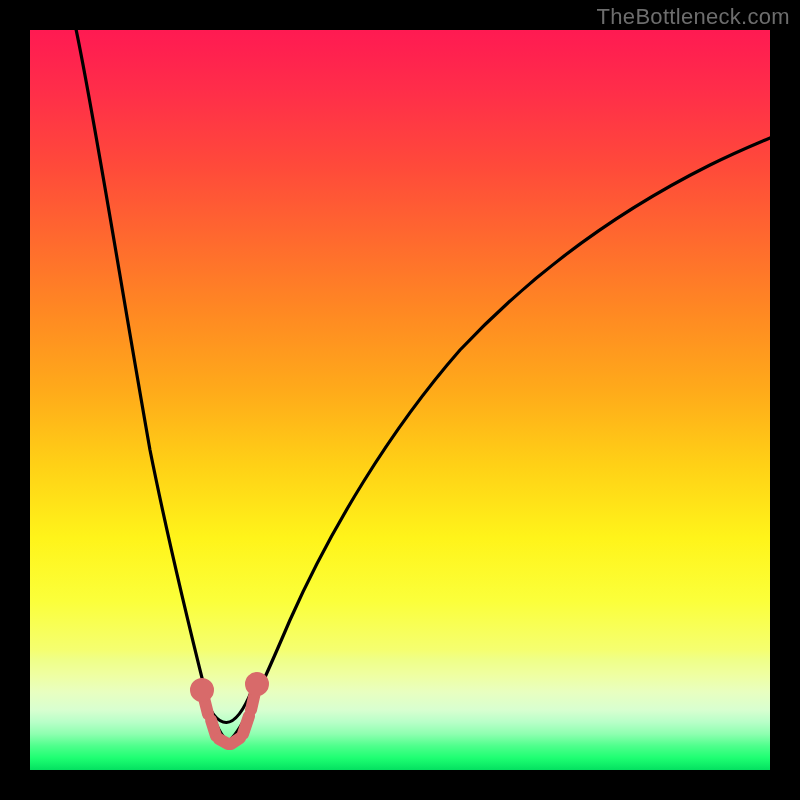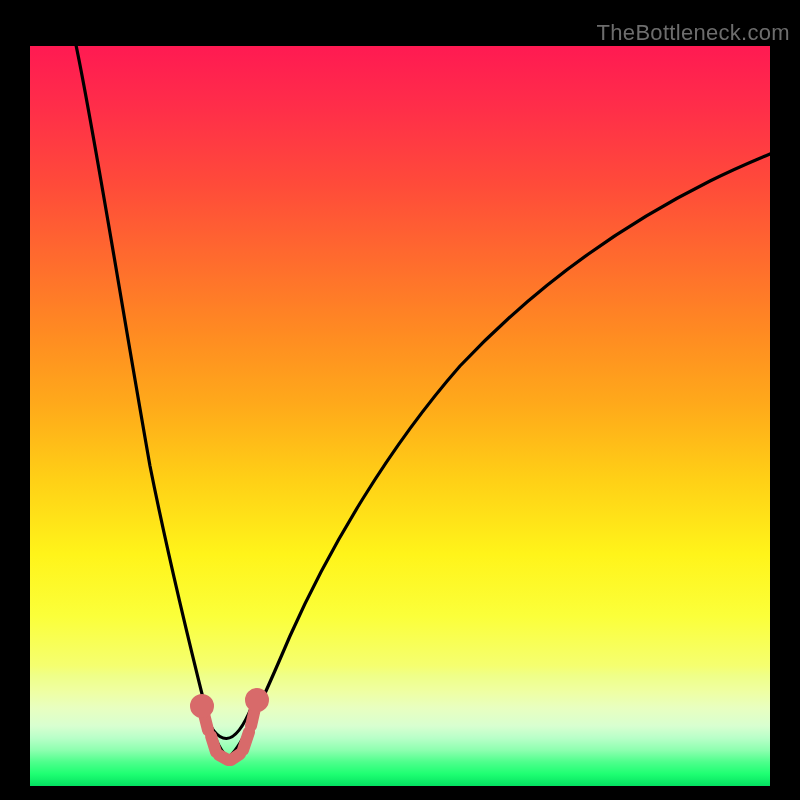--- a/index.html
+++ b/index.html
@@ -6,21 +6,21 @@
     margin: 0;
     padding: 0;
     width: 800px;
     height: 800px;
     background: #000;
     overflow: hidden;
     font-family: Arial, Helvetica, sans-serif;
   }
   .frame {
     position: absolute;
-    top: 16px;
+    top: 0;
     left: 0;
     width: 800px;
     height: 760px;
     background: #000;
     text-decoration: underline;
   }
   .plot-area {
     position: absolute;
     left: 30px;
     top: 30px;

